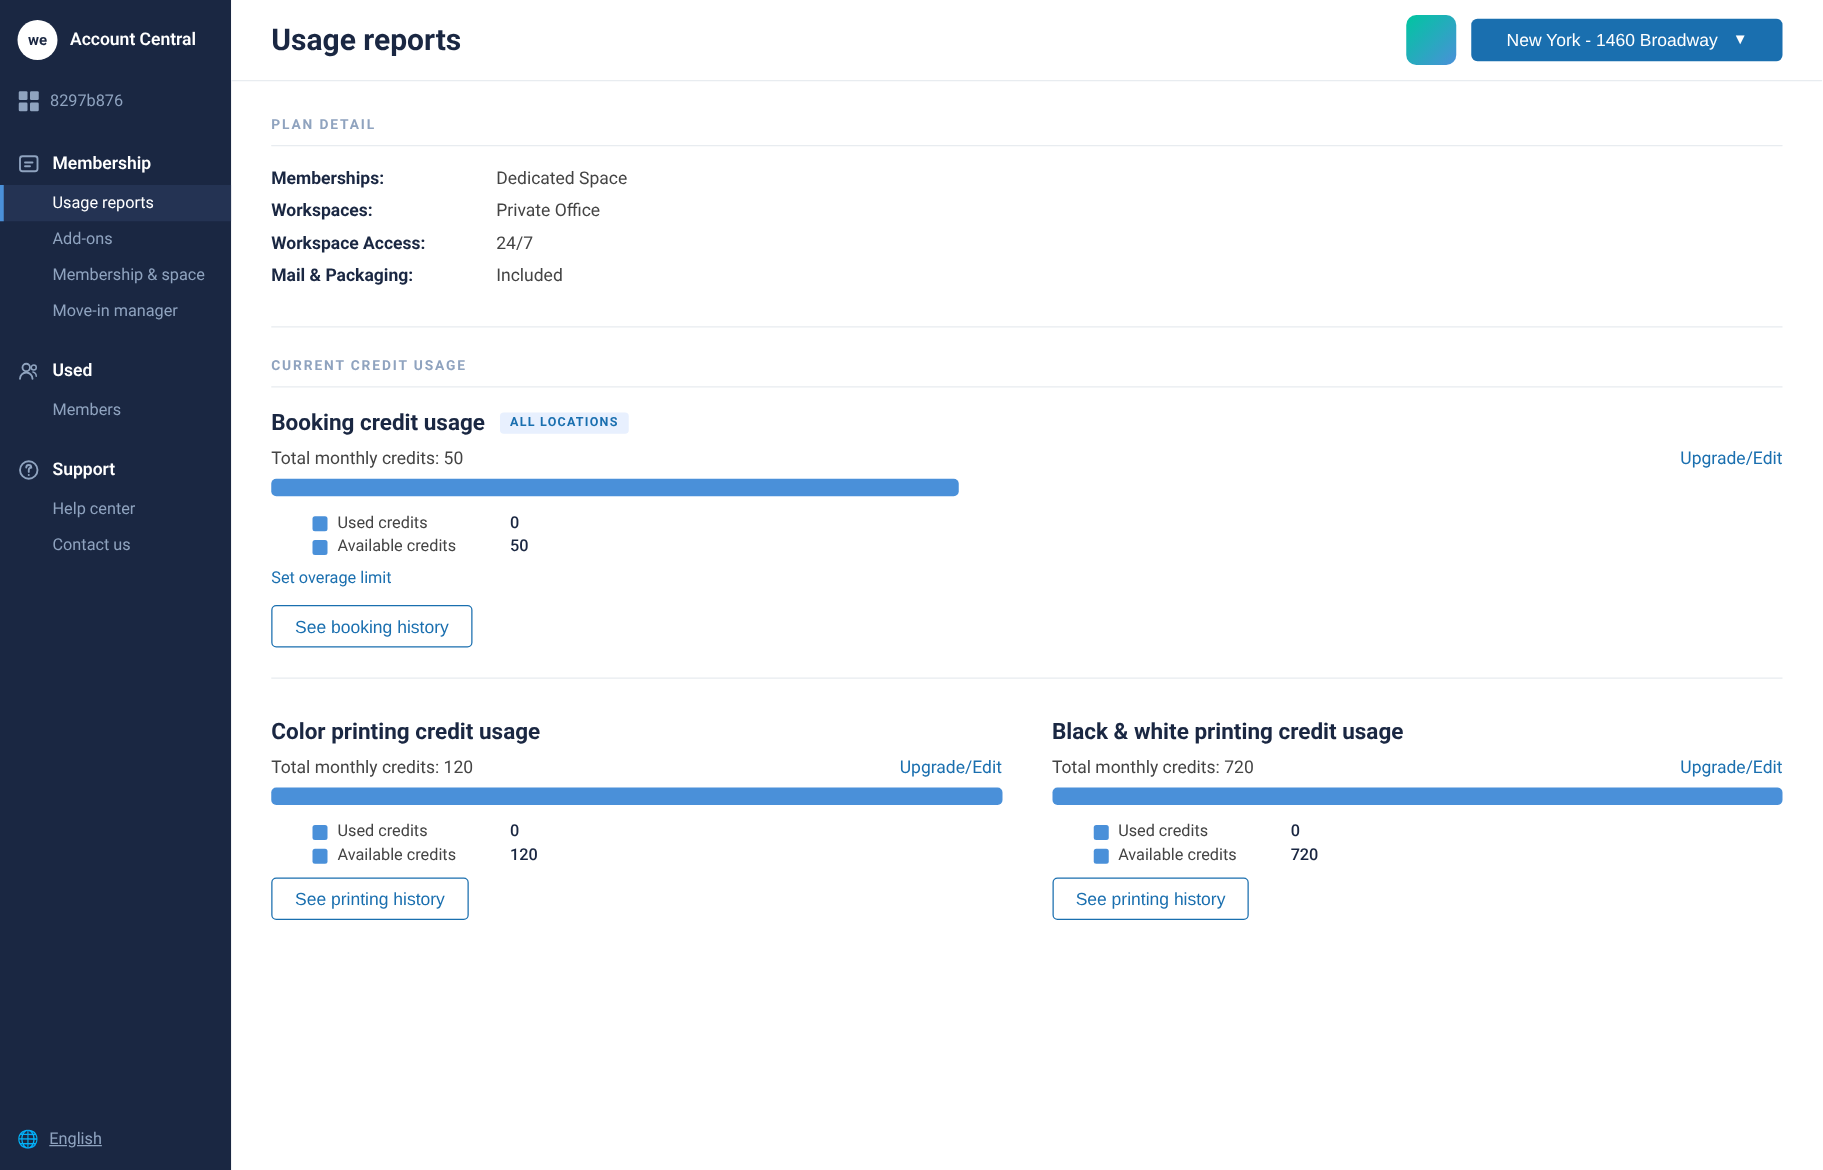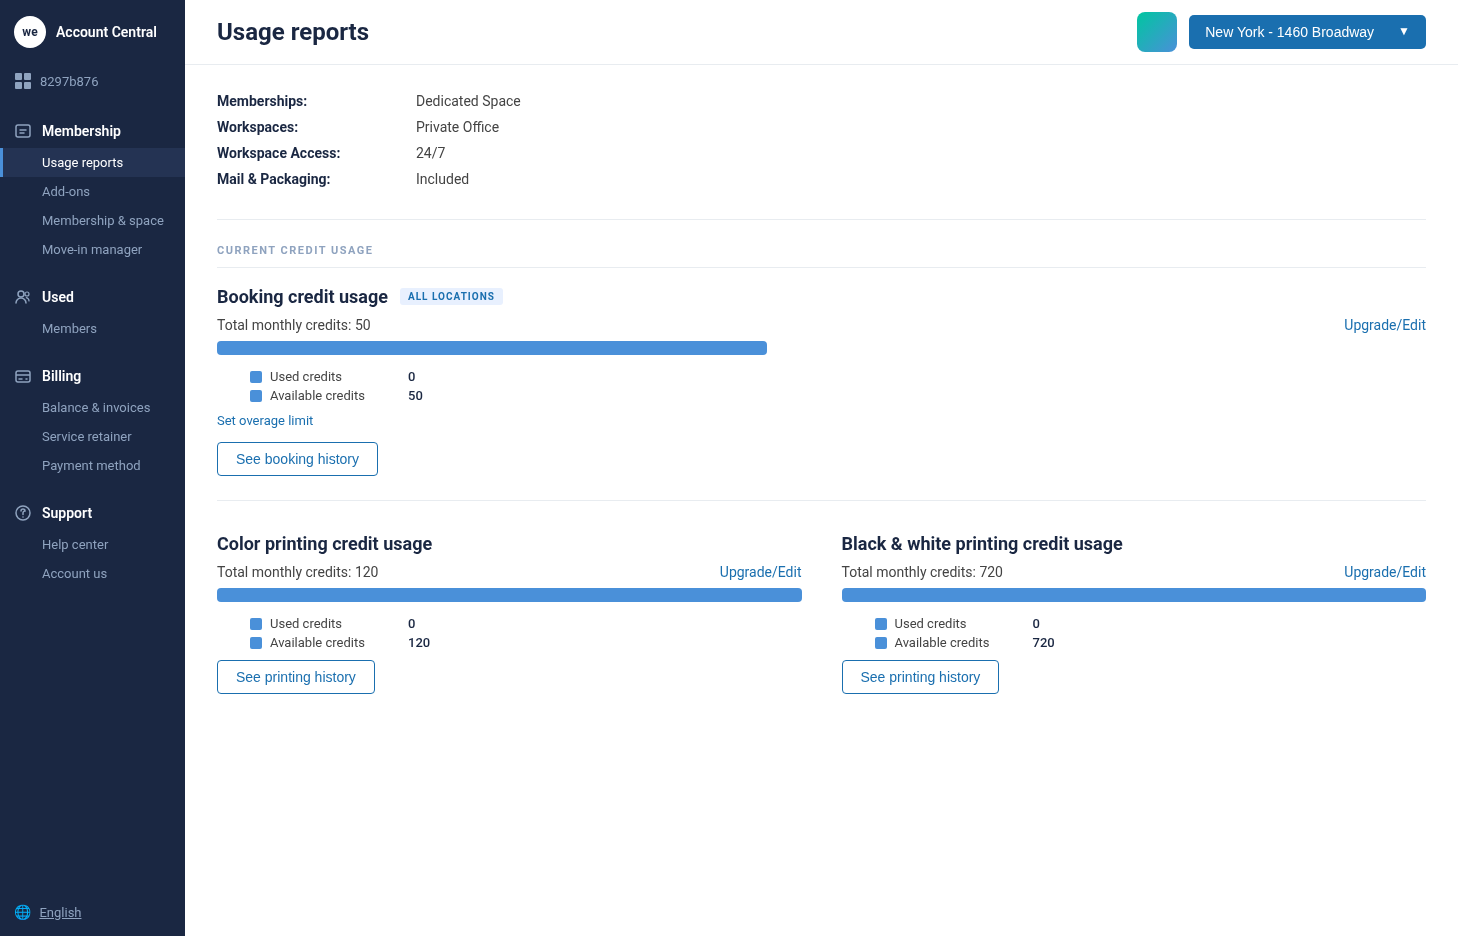--- a/index.html
+++ b/index.html
@@ -90,25 +90,25 @@
       position: sticky; top: 0; background: #fff; z-index: 10;
     }
     .page-title {
       font-size: 24px; font-weight: 700; color: #1a2742;
     }
     .location-btn {
       background: #1a6faf;
       color: #fff;
       border: none;
       border-radius: 5px;
-      padding: 9px 16px;
+      padding: 9px 28px;
       font-size: 14px;
       font-weight: 500;
       cursor: pointer;
-      display: flex; gap: 24px;
+      display: flex; gap: 12px;
     }
     .location-btn .chevron { font-size: 12px; }
     .app-icon {
       width: 40px; height: 40px;
       background: linear-gradient(135deg, #00c6a0, #4a90d9);
       border-radius: 8px;
       position: absolute;
       top: 12px;
       right: 90px;
     }
@@ -136,21 +136,21 @@
       margin-bottom: 32px;
     }
     .plan-detail-row {
       display: flex;
       align-items: center;
       font-size: 14px;
     }
     .plan-detail-key {
       font-weight: 700;
       color: #1a2742;
-      width: 199px;
+      width: 180px;
     }
     .plan-detail-value {
       color: #444;
     }
 
     .credit-section-title {
       font-size: 18px;
       font-weight: 700;
       color: #1a2742;
       display: flex;
@@ -288,49 +288,34 @@
           <path d="M2 15c0-2.76 2.24-5 5-5s5 2.24 5 5" stroke="#8fa3bf" stroke-width="1.5" stroke-linecap="round" fill="none"></path>
           <circle cx="13" cy="6" r="2" stroke="#8fa3bf" stroke-width="1.2" fill="none"></circle>
           <path d="M15 13c0-1.65-1.12-3.05-2.67-3.44" stroke="#8fa3bf" stroke-width="1.2" stroke-linecap="round" fill="none"></path>
         </svg>
       </div>
       <span>Used</span>
     </div>
     <div class="sidebar-item">Members</div>
   </div>
 
-  <div class="sidebar-section">
-    <div class="sidebar-section-header">
-      <div class="sidebar-section-icon">
-        <svg width="18" height="18" viewBox="0 0 18 18" fill="none">
-          <rect x="2" y="4" width="14" height="11" rx="2" stroke="#8fa3bf" stroke-width="1.5" fill="none"></rect>
-          <path d="M2 8h14" stroke="#8fa3bf" stroke-width="1.5"></path>
-          <path d="M5 12h3M12 12h1" stroke="#8fa3bf" stroke-width="1.5" stroke-linecap="round"></path>
-        </svg>
-      </div>
-      <span>Billing</span>
-    </div>
-    <div class="sidebar-item">Balance &amp; invoices</div>
-    <div class="sidebar-item">Service retainer</div>
-    <div class="sidebar-item">Payment method</div>
-  </div>
 
   <div class="sidebar-section">
     <div class="sidebar-section-header">
       <div class="sidebar-section-icon">
         <svg width="18" height="18" viewBox="0 0 18 18" fill="none">
           <circle cx="9" cy="9" r="7" stroke="#8fa3bf" stroke-width="1.5" fill="none"></circle>
           <path d="M9 10.5V9c0-1.1.9-2 2-2a2 2 0 0 0-4 0" stroke="#8fa3bf" stroke-width="1.5" stroke-linecap="round" fill="none"></path>
           <circle cx="9" cy="13" r="0.8" fill="#8fa3bf"></circle>
         </svg>
       </div>
       <span>Support</span>
     </div>
     <div class="sidebar-item">Help center</div>
-    <div class="sidebar-item">Account us</div>
+    <div class="sidebar-item">Contact us</div>
   </div>
 
   <div class="sidebar-footer">
     <span class="globe-icon">🌐</span>
     <span class="language-link">English</span>
   </div>
 </div>
 
 <div id="main">
 
@@ -341,20 +326,21 @@
       <button class="location-btn">
         <span>New York - 1460 Broadway</span>
         <span class="chevron">▼</span>
       </button>
     </div>
   </div>
 
   <div id="content">
 
     <div>
+      <div class="section-label">PLAN DETAIL</div>
       <div class="plan-detail-grid">
         <div class="plan-detail-row">
           <span class="plan-detail-key">Memberships:</span>
           <span class="plan-detail-value">Dedicated Space</span>
         </div>
         <div class="plan-detail-row">
           <span class="plan-detail-key">Workspaces:</span>
           <span class="plan-detail-value">Private Office</span>
         </div>
         <div class="plan-detail-row">

